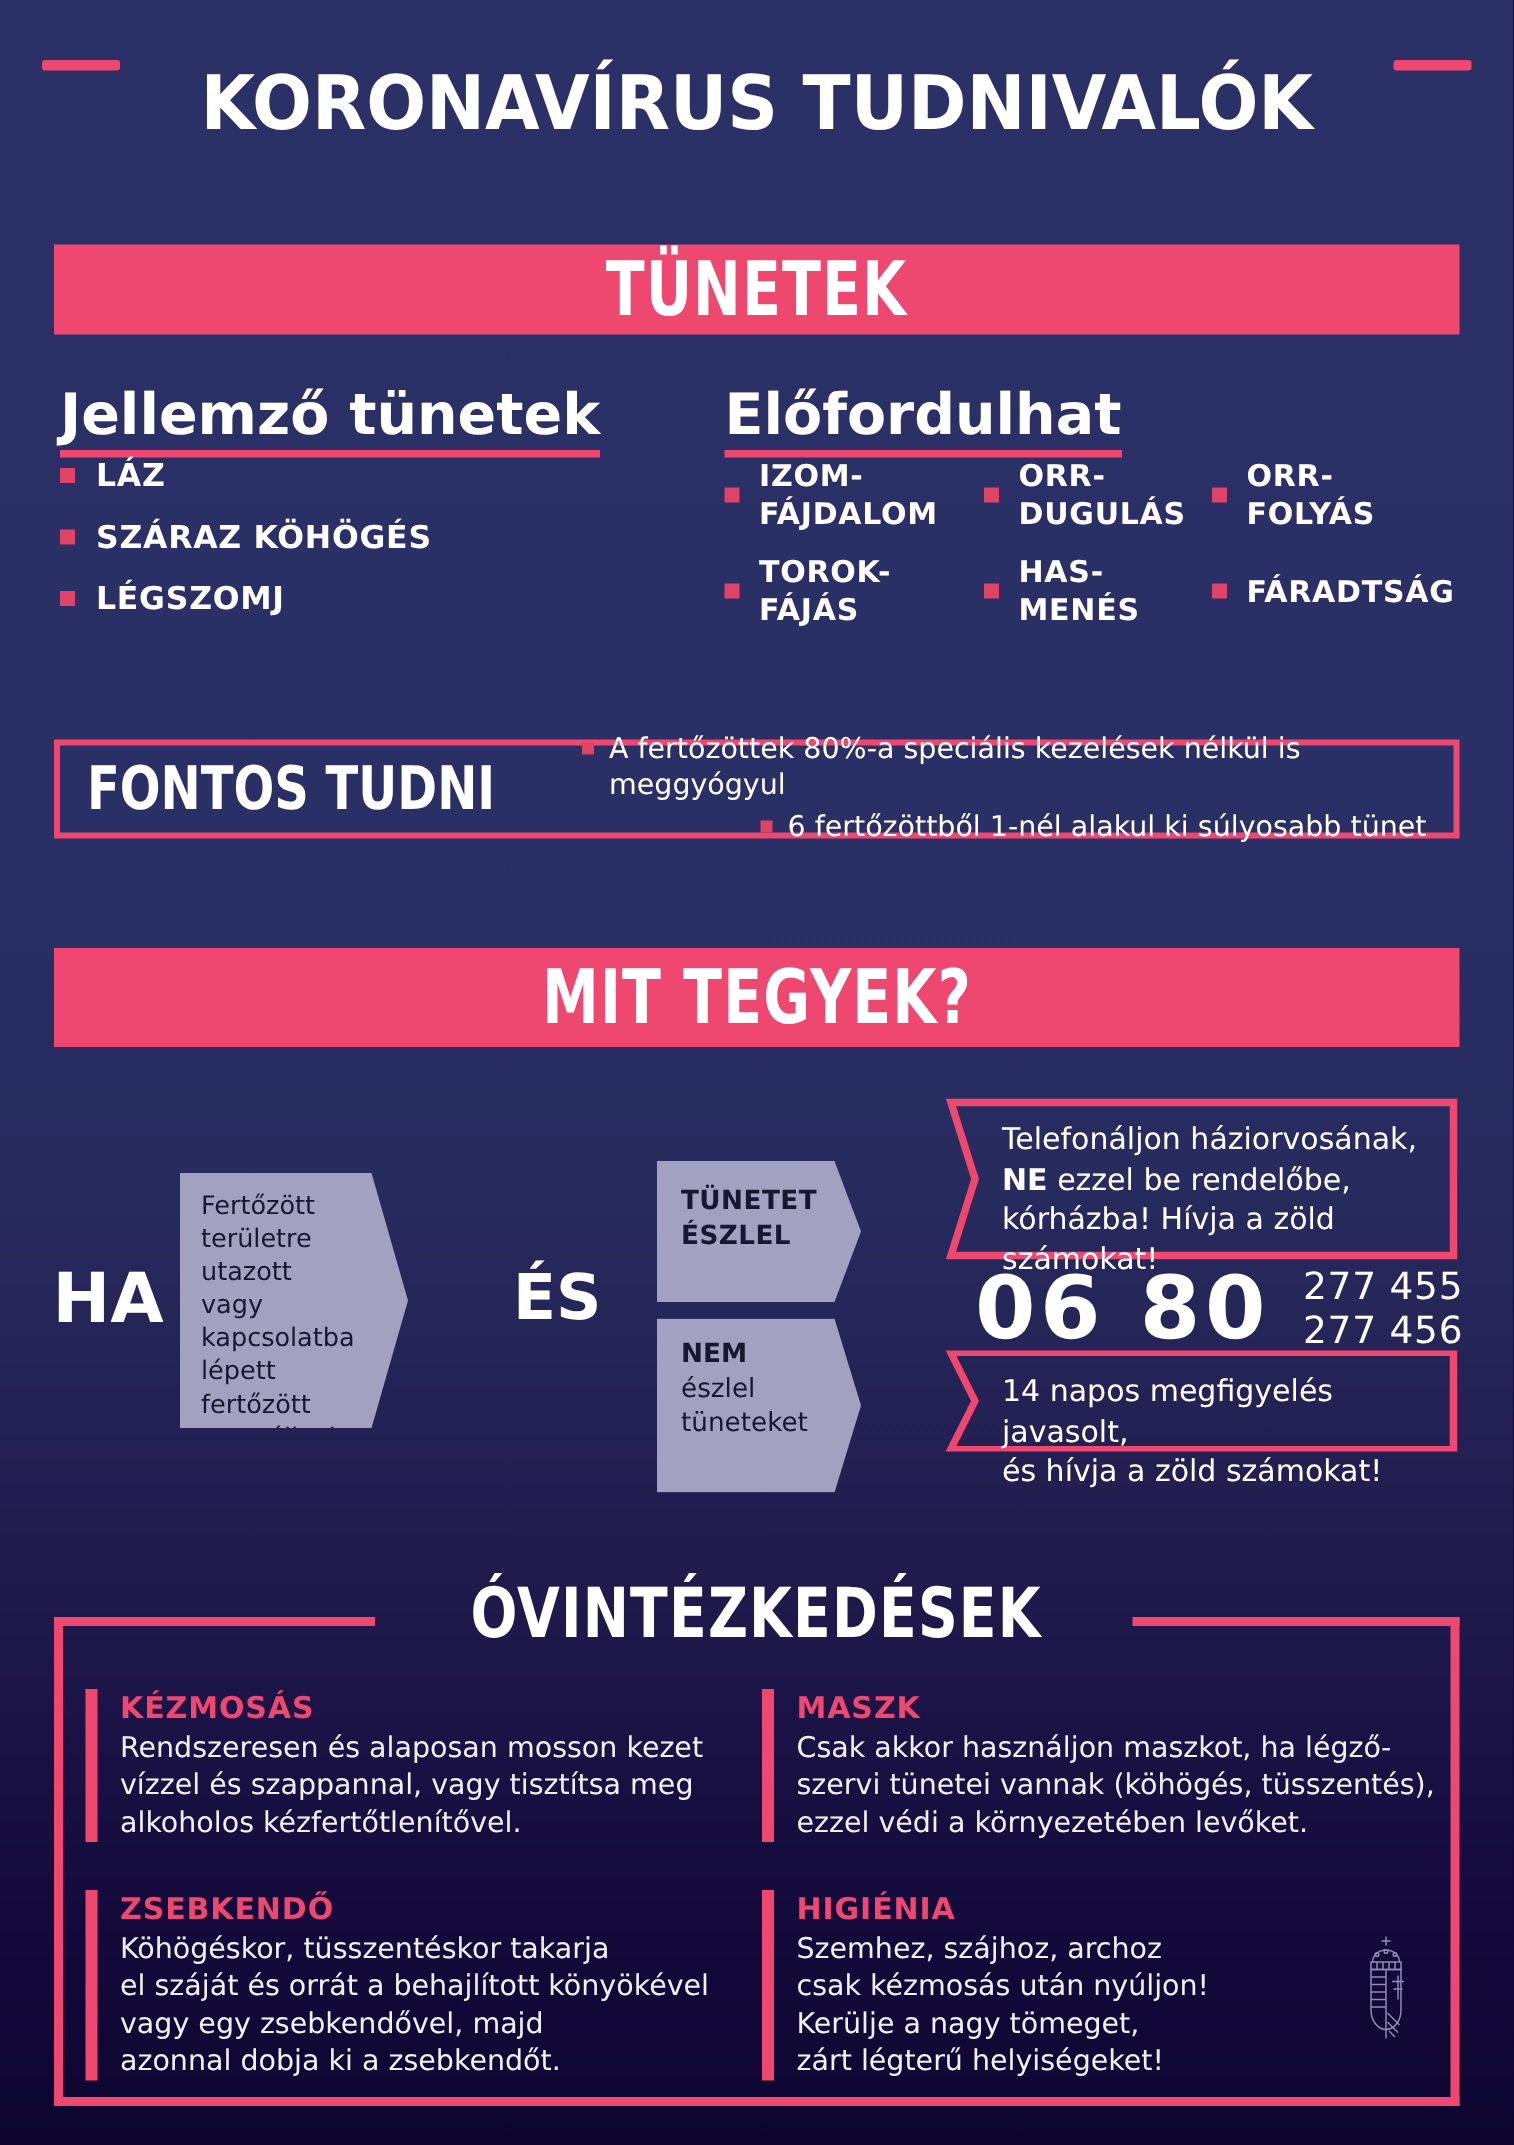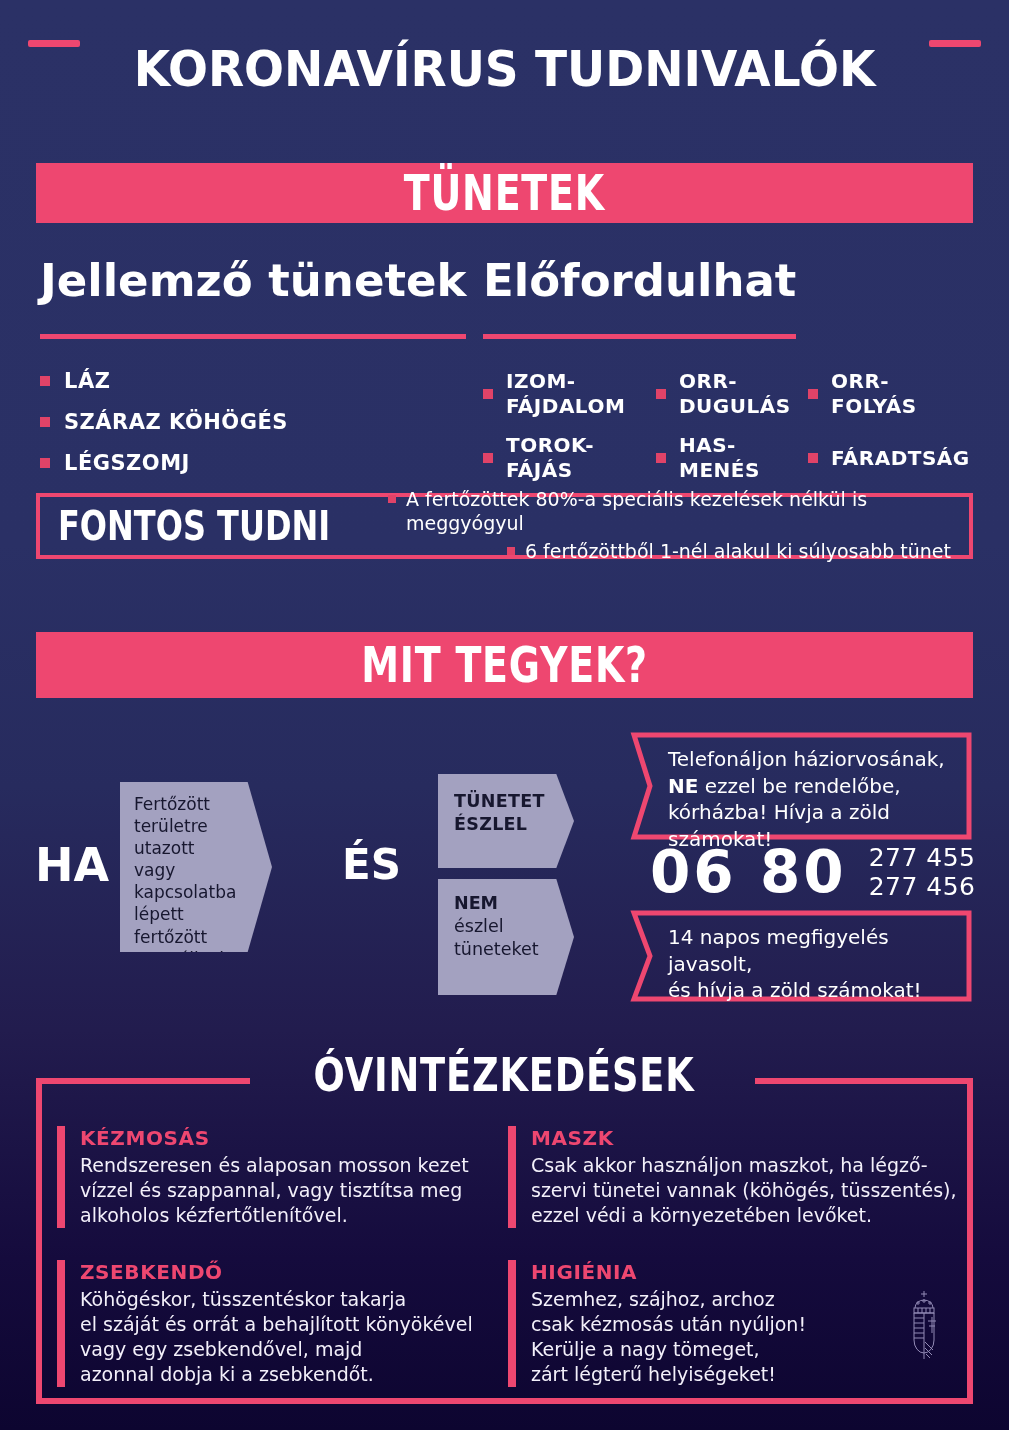--- a/index.html
+++ b/index.html
@@ -14,21 +14,21 @@
   .main-title{font-size:50px;font-weight:bold;letter-spacing:0px;transform:scaleX(.94);white-space:nowrap;}
   
   .banner{position:absolute;left:36px;width:937px;background:#EE4770;display:flex;align-items:center;justify-content:center;}
   .banner-tunetek{top:163px;height:60px;}
   .banner-mit{top:632px;height:66px;}
   .banner-text{font-size:50px;font-weight:bold;transform:scaleX(.76);letter-spacing:1px;white-space:nowrap;}
   
   .symptoms{position:absolute;top:254px;left:40px;right:36px;display:flex;}
   .sym-col-left{width:443px;flex:0 0 auto;}
   .sym-col-right{flex:1;}
-  .sym-heading{display:inline-block;font-size:45px;font-weight:bold;border-bottom:5px solid #EE4770;padding-bottom:27px;margin-bottom:30px;}
+  .sym-heading{display:inline-block;font-size:38px;font-weight:bold;border-bottom:5px solid #EE4770;padding-bottom:2px;}
   .sym-list{display:flex;flex-direction:column;gap:17px;}
   .sym-item{display:flex;align-items:center;gap:14px;font-size:21px;font-weight:bold;letter-spacing:.5px;}
   .bullet-sq{width:10px;height:10px;background:#E04368;flex:0 0 auto;}
   .possible-grid{display:grid;grid-template-columns:173px 152px auto;grid-template-rows:auto auto;grid-auto-flow:column;row-gap:14px;column-gap:0;}
   .possible-item{display:flex;align-items:center;gap:13px;font-size:20px;font-weight:bold;letter-spacing:.5px;line-height:1.25;}
   .pre{white-space:pre-line;}
   
   .fontos-box{position:absolute;top:493px;left:36px;width:937px;height:66px;border:4px solid #EE4770;box-sizing:border-box;display:flex;align-items:center;padding:0 18px;}
   .fontos-title{font-size:40px;font-weight:bold;transform:scaleX(.8);transform-origin:left center;white-space:nowrap;width:300px;flex:0 0 auto;}
   .fontos-bullets{margin-left:30px;display:flex;flex-direction:column;gap:4px;align-items:flex-end;}
@@ -40,21 +40,21 @@
   .es-label{position:absolute;left:342px;top:120px;font-size:42px;font-weight:bold;}
   .arrow-box{position:absolute;background:#a3a1c0;color:#17172f;box-sizing:border-box;}
   .arrow-big{left:120px;top:62px;width:152px;height:170px;clip-path:polygon(0 0,84% 0,100% 50%,84% 100%,0 100%);padding:11px 34px 10px 14px;font-size:17px;line-height:1.3;}
   .arrow-s1{left:438px;top:54px;width:136px;height:94px;clip-path:polygon(0 0,87% 0,100% 50%,87% 100%,0 100%);padding:16px 26px 10px 16px;font-size:17.5px;font-weight:bold;line-height:1.3;letter-spacing:.3px;}
   .arrow-s2{left:438px;top:159px;width:136px;height:116px;clip-path:polygon(0 0,87% 0,100% 50%,87% 100%,0 100%);padding:13px 26px 10px 16px;font-size:17.5px;line-height:1.3;}
   .arrow-s2 .b{font-weight:bold;display:block;}
   .callout{position:absolute;left:630px;width:342px;}
   .callout svg{position:absolute;left:0;top:0;width:100%;height:100%;}
   .callout-inner{position:relative;padding:14px 10px 12px 38px;font-size:20px;line-height:1.33;}
   .callout1{top:12px;height:108px;}
-  .callout2{top:190px;height:92px;}
+  .callout2{top:180px;height:68px;}
   .callout .b{font-weight:bold;}
   .phone-row{position:absolute;left:650px;top:118px;display:flex;align-items:center;gap:22px;}
   .phone-prefix{font-size:58px;font-weight:bold;letter-spacing:3px;}
   .phone-nums{font-size:25px;line-height:1.18;letter-spacing:.5px;}
   
   .ov-title{position:absolute;top:1048px;left:0;width:100%;text-align:center;z-index:2;}
   .ov-title span{font-size:46px;font-weight:bold;transform:scaleX(.8);display:inline-block;white-space:nowrap;letter-spacing:1px;}
   .prec-box{position:absolute;top:1078px;left:36px;width:937px;height:326px;border:6px solid #EE4770;border-top:none;box-sizing:border-box;}
   .top-seg{position:absolute;top:1078px;height:6px;background:#EE4770;z-index:1;}
   .top-seg-left{left:36px;width:214px;}

